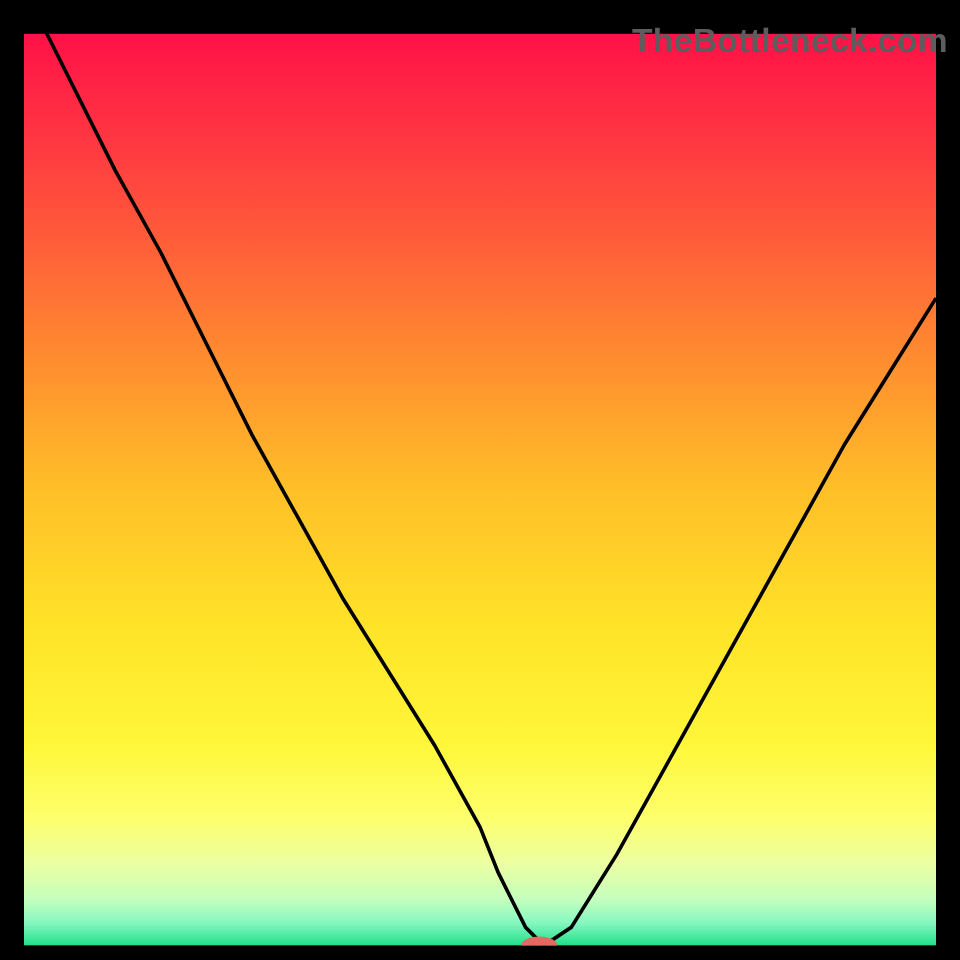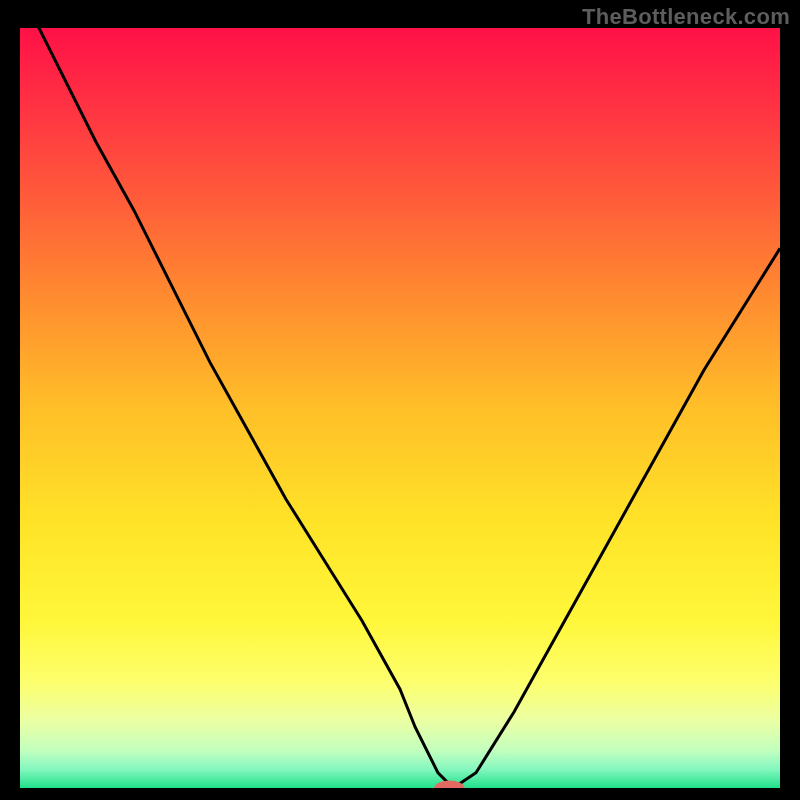--- a/index.html
+++ b/index.html
@@ -12,24 +12,24 @@
     font-family: Arial, Helvetica, sans-serif;
   }
   .outer {
     width: 800px;
     height: 800px;
     background: #000;
     position: relative;
   }
   .watermark {
     position: absolute;
-    top: 4px;
+    top: 18px;
     right: 10px;
     color: #5d5d5d;
-    font-size: 22px;
+    font-size: 28px;
     font-weight: 600;
     letter-spacing: 0.3px;
     z-index: 10;
   }
   .plot {
     position: absolute;
     left: 20px;
     top: 28px;
     width: 760px;
     height: 760px;

